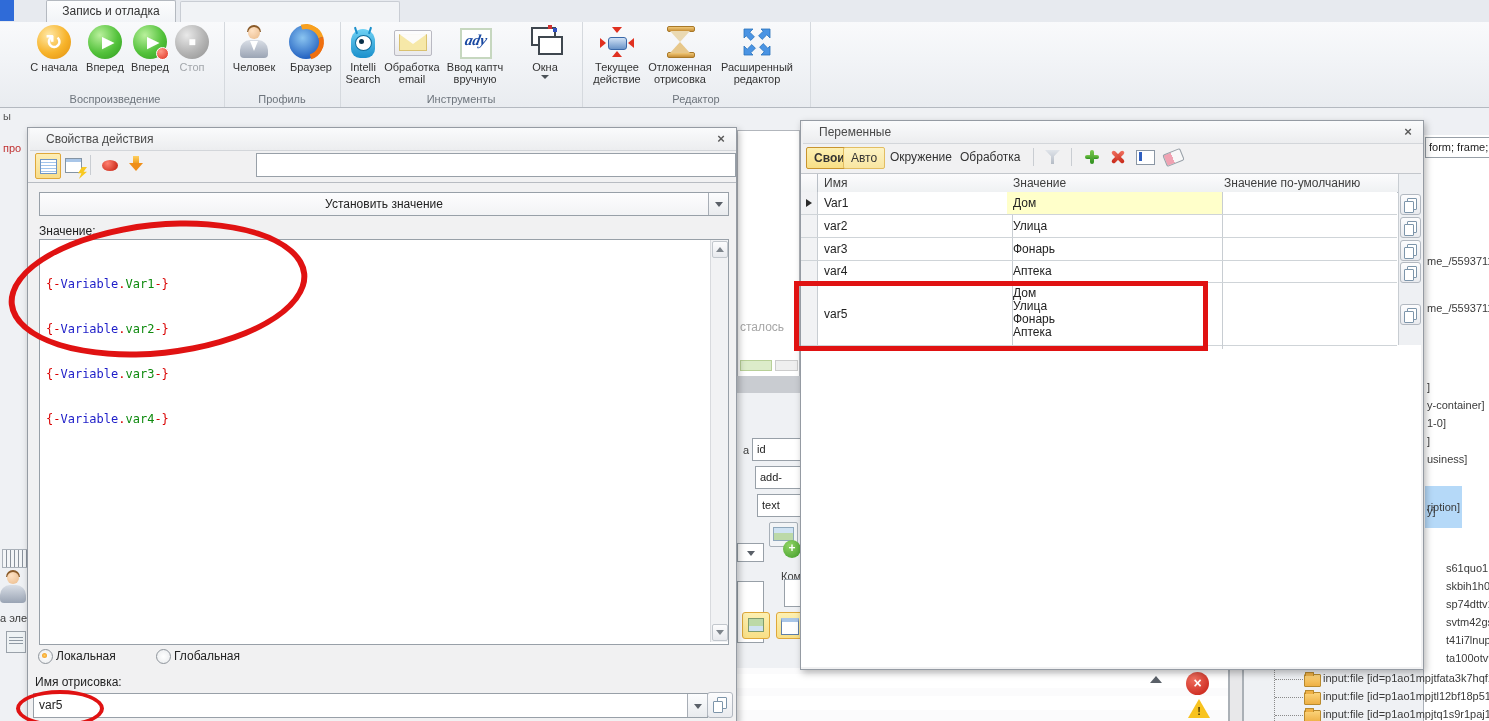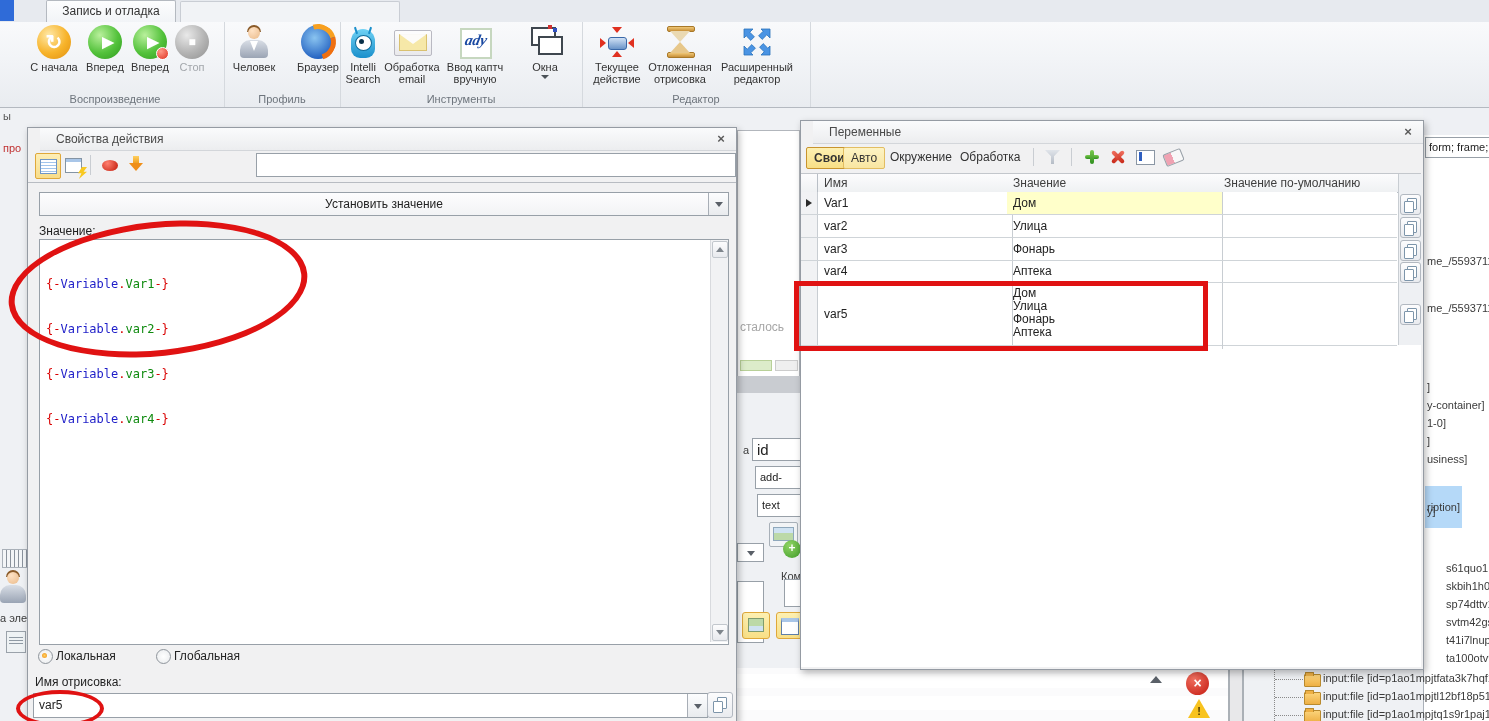--- a/index.html
+++ b/index.html
@@ -61,21 +61,21 @@
   .ca-rt{position:absolute;right:0;top:13px;border-top:5px solid transparent;border-bottom:5px solid transparent;border-right:6px solid #e03020;}
   
   .hg-bar{position:absolute;left:4px;width:26px;height:4px;background:linear-gradient(#f0c878,#c89038);border:1px solid #a87828;border-radius:2px;}
   .hg-ut{position:absolute;left:7px;top:6px;border-left:10px solid transparent;border-right:10px solid transparent;border-top:11px solid #ead9b2;}
   .hg-lt{position:absolute;left:7px;bottom:6px;border-left:10px solid transparent;border-right:10px solid transparent;border-bottom:11px solid #e7c78a;}
   
   .dd-tri{width:0;height:0;margin:2px auto 0;border-left:4px solid transparent;border-right:4px solid transparent;border-top:4px solid #4b5258;}
 
   
   .win{background:#f1f1f2;border:1px solid #959ba3;box-shadow:2px 3px 7px rgba(0,0,0,.28);}
-  .win-title{position:absolute;left:12px;top:0;right:0;height:22px;line-height:22px;padding-left:16px;color:#4a4a4a;
+  .win-title{position:absolute;left:2px;top:0;right:0;height:22px;line-height:22px;padding-left:16px;color:#4a4a4a;
              background:linear-gradient(#fafbfc,#ecedef);border-bottom:1px solid #d3d6da;}
   .win-close{position:absolute;right:6px;top:2px;width:18px;height:18px;text-align:center;line-height:17px;
              color:#5a5a5a;font-weight:bold;font-size:13px;}
   .inp{background:#fff;border:1px solid #98a0a8;}
   .combo-arrow{position:absolute;right:0;top:0;bottom:0;width:19px;border-left:1px solid #a8aeb6;background:linear-gradient(#fcfdfe,#e9ebee);}
   .tri-dn{position:absolute;left:50%;top:50%;margin:-2px 0 0 -4px;border-left:4px solid transparent;border-right:4px solid transparent;border-top:5px solid #5a6068;}
 
   
   .tb-btn{position:absolute;top:25px;width:24px;height:24px;border-radius:2px;}
   .tb-act{background:linear-gradient(#fdeeb6,#f8dd8a);border:1px solid #dfa83a;}
@@ -180,21 +180,21 @@
     <div class="ab rgroup" style="left:224px;width:116px;">
       <div class="rbtn" style="left:4px;width:52px;">
         <div class="ric">
             <span class="p-hair"></span>
             <span class="p-head"></span>
             <span class="p-body"></span>
             <span class="p-shirt"></span>
           </div>
         <div class="rlabel">Человек</div>
       </div>
-      <div class="rbtn" style="left:68px;width:52px;">
+      <div class="rbtn" style="left:56px;width:52px;text-align:right;">
         <div class="ric circ browser">
             <span class="ff-flame"></span>
           </div>
         <div class="rlabel">Браузер</div>
       </div>
       <div class="rgroup-label">Профиль</div>
     </div>
 
     <div class="ab rgroup" style="left:340px;width:242px;">
       <div class="rbtn" style="left:1px;width:44px;">
@@ -287,21 +287,21 @@
   <div class="ab" style="left:6px;top:631px;width:18px;height:20px;background:#eef2f4;border:1px solid #9aa2aa;">
     <div style="margin:3px 2px;height:11px;background:repeating-linear-gradient(#eef2f4 0 2px,#8f9aa4 2px 3px);"></div>
   </div>
 
   <div class="ab" style="left:737px;top:130px;width:61px;height:246px;background:#fff;border:1px solid #b2b6bc;"></div>
   <div class="ab scrap gray-scrap" style="left:740px;top:320px;font-size:12px;">сталось</div>
   <div class="ab" style="left:740px;top:360px;width:30px;height:9px;background:#dcecca;border:1px solid #b8d098;"></div>
   <div class="ab" style="left:775px;top:360px;width:21px;height:9px;background:#efefef;border:1px solid #cccccc;"></div>
   <div class="ab" style="left:737px;top:376px;width:63px;height:17px;background:#c9ccd1;"></div>
   <div class="ab scrap" style="left:743px;top:444px;">a</div>
-  <div class="ab inp" style="left:752px;top:438px;width:48px;height:21px;line-height:21px;padding-left:4px;font-size:15px;overflow:hidden;">id</div>
+  <div class="ab inp" style="left:752px;top:438px;width:48px;height:21px;line-height:21px;padding-left:4px;font-size:11px;overflow:hidden;">id</div>
   <div class="ab inp" style="left:755px;top:466px;width:45px;height:21px;line-height:21px;padding-left:4px;font-size:11px;overflow:hidden;">add-desc</div>
   <div class="ab inp" style="left:757px;top:494px;width:43px;height:21px;line-height:21px;padding-left:4px;font-size:11px;overflow:hidden;">text</div>
   <div class="ab" style="left:769px;top:522px;width:27px;height:23px;background:#f2f4f6;border:1px solid #a8b0b8;border-radius:2px;">
     <div style="margin:4px 3px;height:12px;background:linear-gradient(#cfe2f2 40%,#bcd9a8 40%);border:1px solid #8fa8bc;"></div>
   </div>
   <div class="ab inp" style="left:737px;top:543px;width:25px;height:17px;">
       <span class="tri-dn"></span>
     </div>
   <div class="ab" style="left:783px;top:540px;width:18px;height:18px;border-radius:50%;background:radial-gradient(circle at 35% 30%,#90d464,#3f9c28);color:#fff;font-weight:bold;text-align:center;line-height:17px;">+</div>
   <div class="ab scrap" style="left:781px;top:570px;">Ком</div>

